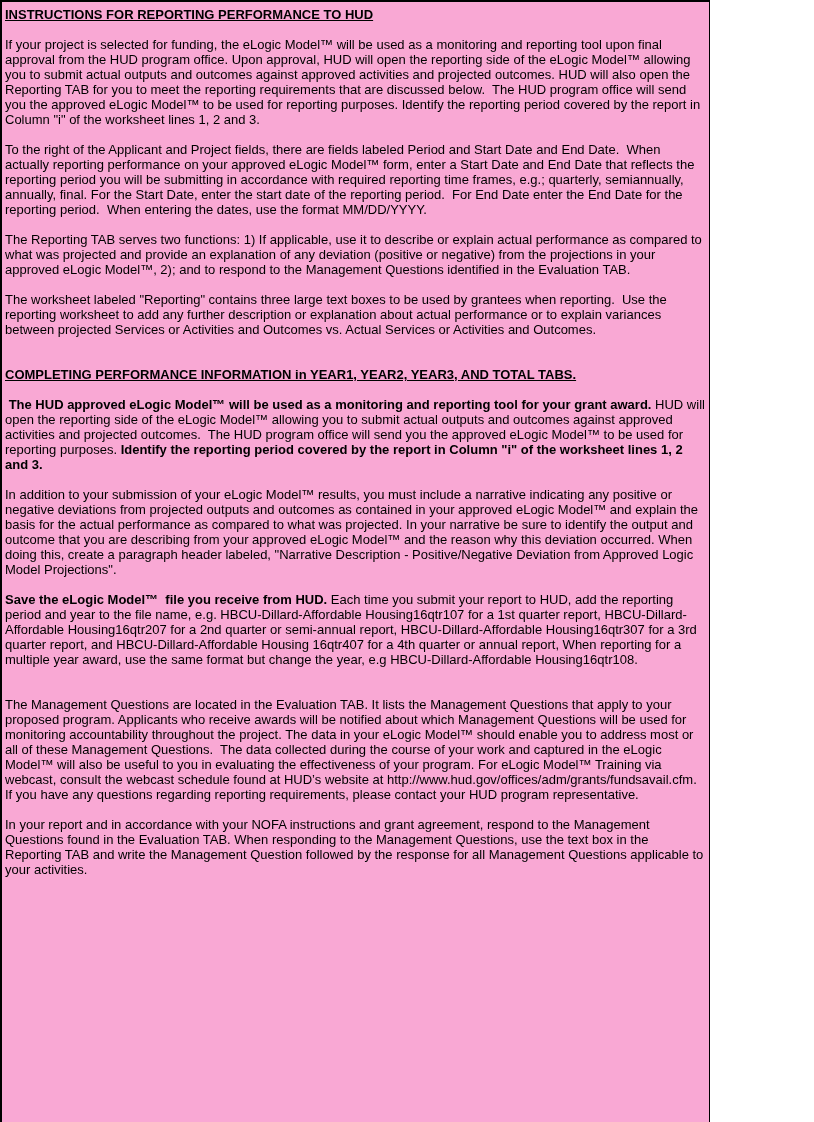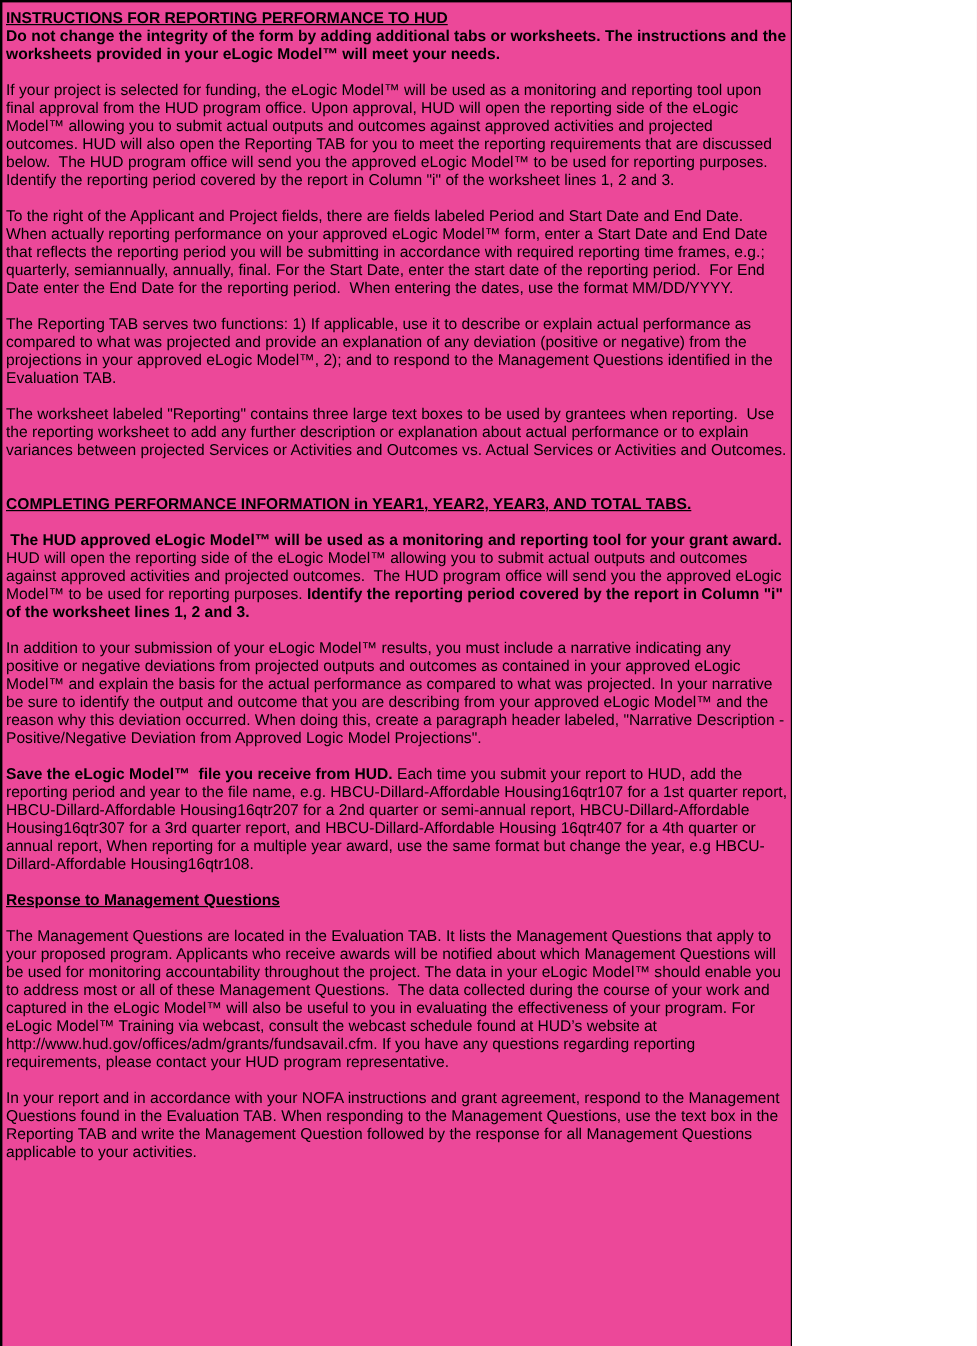--- a/index.html
+++ b/index.html
@@ -2,24 +2,24 @@
 <html><head>
 <meta charset="utf-8">
 <style>
   html, body {
     margin: 0;
     padding: 0;
     background: #ffffff;
   }
   .page {
     position: relative;
-    width: 660px;
+    width: 710px;
     height: 1122px;
     box-sizing: border-box;
-    background: #ec4899;
+    background: #f9a8d4;
     border-top: 2px solid #000000;
     border-left: 2px solid #000000;
     border-right: 1px solid #000000;
     overflow: hidden;
   }
   .doc {
     box-sizing: border-box;
     width: 100%;
     padding: 5px 3px 0 3px;
     font-family: "Liberation Sans", "DejaVu Sans", sans-serif;
@@ -37,40 +37,38 @@
   }
   .bold { font-weight: bold; }
   .underline { text-decoration: underline; }
 </style>
 </head>
 <body>
 
 <div class="page">
   <div class="doc">
       <p class="para"><span class="bold underline">INSTRUCTIONS FOR REPORTING PERFORMANCE TO HUD</span></p>
-      <p class="para"><span class="bold">Do not change the integrity of the form by adding additional tabs or worksheets. The instructions and the worksheets provided in your eLogic Model™ will meet your needs.</span></p>
       <p class="para blank">&nbsp;</p>
       <p class="para"><span>If your project is selected for funding, the eLogic Model™ will be used as a monitoring and reporting tool upon final approval from the HUD program office. Upon approval, HUD will open the reporting side of the eLogic Model™ allowing you to submit actual outputs and outcomes against approved activities and projected outcomes. HUD will also open the Reporting TAB for you to meet the reporting requirements that are discussed below.  The HUD program office will send you the approved eLogic Model™ to be used for reporting purposes. Identify the reporting period covered by the report in Column "i" of the worksheet lines 1, 2 and 3.</span></p>
       <p class="para blank">&nbsp;</p>
       <p class="para"><span>To the right of the Applicant and Project fields, there are fields labeled Period and Start Date and End Date.  When actually reporting performance on your approved eLogic Model™ form, enter a Start Date and End Date that reflects the reporting period you will be submitting in accordance with required reporting time frames, e.g.; quarterly, semiannually, annually, final. For the Start Date, enter the start date of the reporting period.  For End Date enter the End Date for the reporting period.  When entering the dates, use the format MM/DD/YYYY.</span></p>
       <p class="para blank">&nbsp;</p>
       <p class="para"><span>The Reporting TAB serves two functions: 1) If applicable, use it to describe or explain actual performance as compared to what was projected and provide an explanation of any deviation (positive or negative) from the projections in your approved eLogic Model™, 2); and to respond to the Management Questions identified in the Evaluation TAB.</span></p>
       <p class="para blank">&nbsp;</p>
       <p class="para"><span>The worksheet labeled "Reporting" contains three large text boxes to be used by grantees when reporting.  Use the reporting worksheet to add any further description or explanation about actual performance or to explain variances between projected Services or Activities and Outcomes vs. Actual Services or Activities and Outcomes.</span></p>
       <p class="para blank">&nbsp;</p>
       <p class="para blank">&nbsp;</p>
       <p class="para"><span class="bold underline">COMPLETING PERFORMANCE INFORMATION in YEAR1, YEAR2, YEAR3, AND TOTAL TABS.</span></p>
       <p class="para blank">&nbsp;</p>
       <p class="para"><span class="bold"> The HUD approved eLogic Model™ will be used as a monitoring and reporting tool for your grant award.</span><span> HUD will open the reporting side of the eLogic Model™ allowing you to submit actual outputs and outcomes against approved activities and projected outcomes.  The HUD program office will send you the approved eLogic Model™ to be used for reporting purposes. </span><span class="bold">Identify the reporting period covered by the report in Column "i" of the worksheet lines 1, 2 and 3.</span></p>
       <p class="para blank">&nbsp;</p>
       <p class="para"><span>In addition to your submission of your eLogic Model™ results, you must include a narrative indicating any positive or negative deviations from projected outputs and outcomes as contained in your approved eLogic Model™ and explain the basis for the actual performance as compared to what was projected. In your narrative be sure to identify the output and outcome that you are describing from your approved eLogic Model™ and the reason why this deviation occurred. When doing this, create a paragraph header labeled, "Narrative Description - Positive/Negative Deviation from Approved Logic Model Projections".</span></p>
       <p class="para blank">&nbsp;</p>
       <p class="para"><span class="bold">Save the eLogic Model™  file you receive from HUD.</span><span> Each time you submit your report to HUD, add the reporting period and year to the file name, e.g. HBCU-Dillard-Affordable Housing16qtr107 for a 1st quarter report, HBCU-Dillard-Affordable Housing16qtr207 for a 2nd quarter or semi-annual report, HBCU-Dillard-Affordable Housing16qtr307 for a 3rd quarter report, and HBCU-Dillard-Affordable Housing 16qtr407 for a 4th quarter or annual report, When reporting for a multiple year award, use the same format but change the year, e.g HBCU-Dillard-Affordable Housing16qtr108.</span></p>
       <p class="para blank">&nbsp;</p>
-      <p class="para"><span class="bold underline">Response to Management Questions</span></p>
       <p class="para blank">&nbsp;</p>
       <p class="para"><span>The Management Questions are located in the Evaluation TAB. It lists the Management Questions that apply to your proposed program. Applicants who receive awards will be notified about which Management Questions will be used for monitoring accountability throughout the project. The data in your eLogic Model™ should enable you to address most or all of these Management Questions.  The data collected during the course of your work and captured in the eLogic Model™ will also be useful to you in evaluating the effectiveness of your program. For eLogic Model™ Training via webcast, consult the webcast schedule found at HUD’s website at http://www.hud.gov/offices/adm/grants/fundsavail.cfm. If you have any questions regarding reporting requirements, please contact your HUD program representative.</span></p>
       <p class="para blank">&nbsp;</p>
       <p class="para"><span>In your report and in accordance with your NOFA instructions and grant agreement, respond to the Management Questions found in the Evaluation TAB. When responding to the Management Questions, use the text box in the Reporting TAB and write the Management Question followed by the response for all Management Questions applicable to your activities.</span></p>
       <p class="para blank">&nbsp;</p>
       <p class="para blank">&nbsp;</p>
     </div>
 </div>
 
 </body></html>

